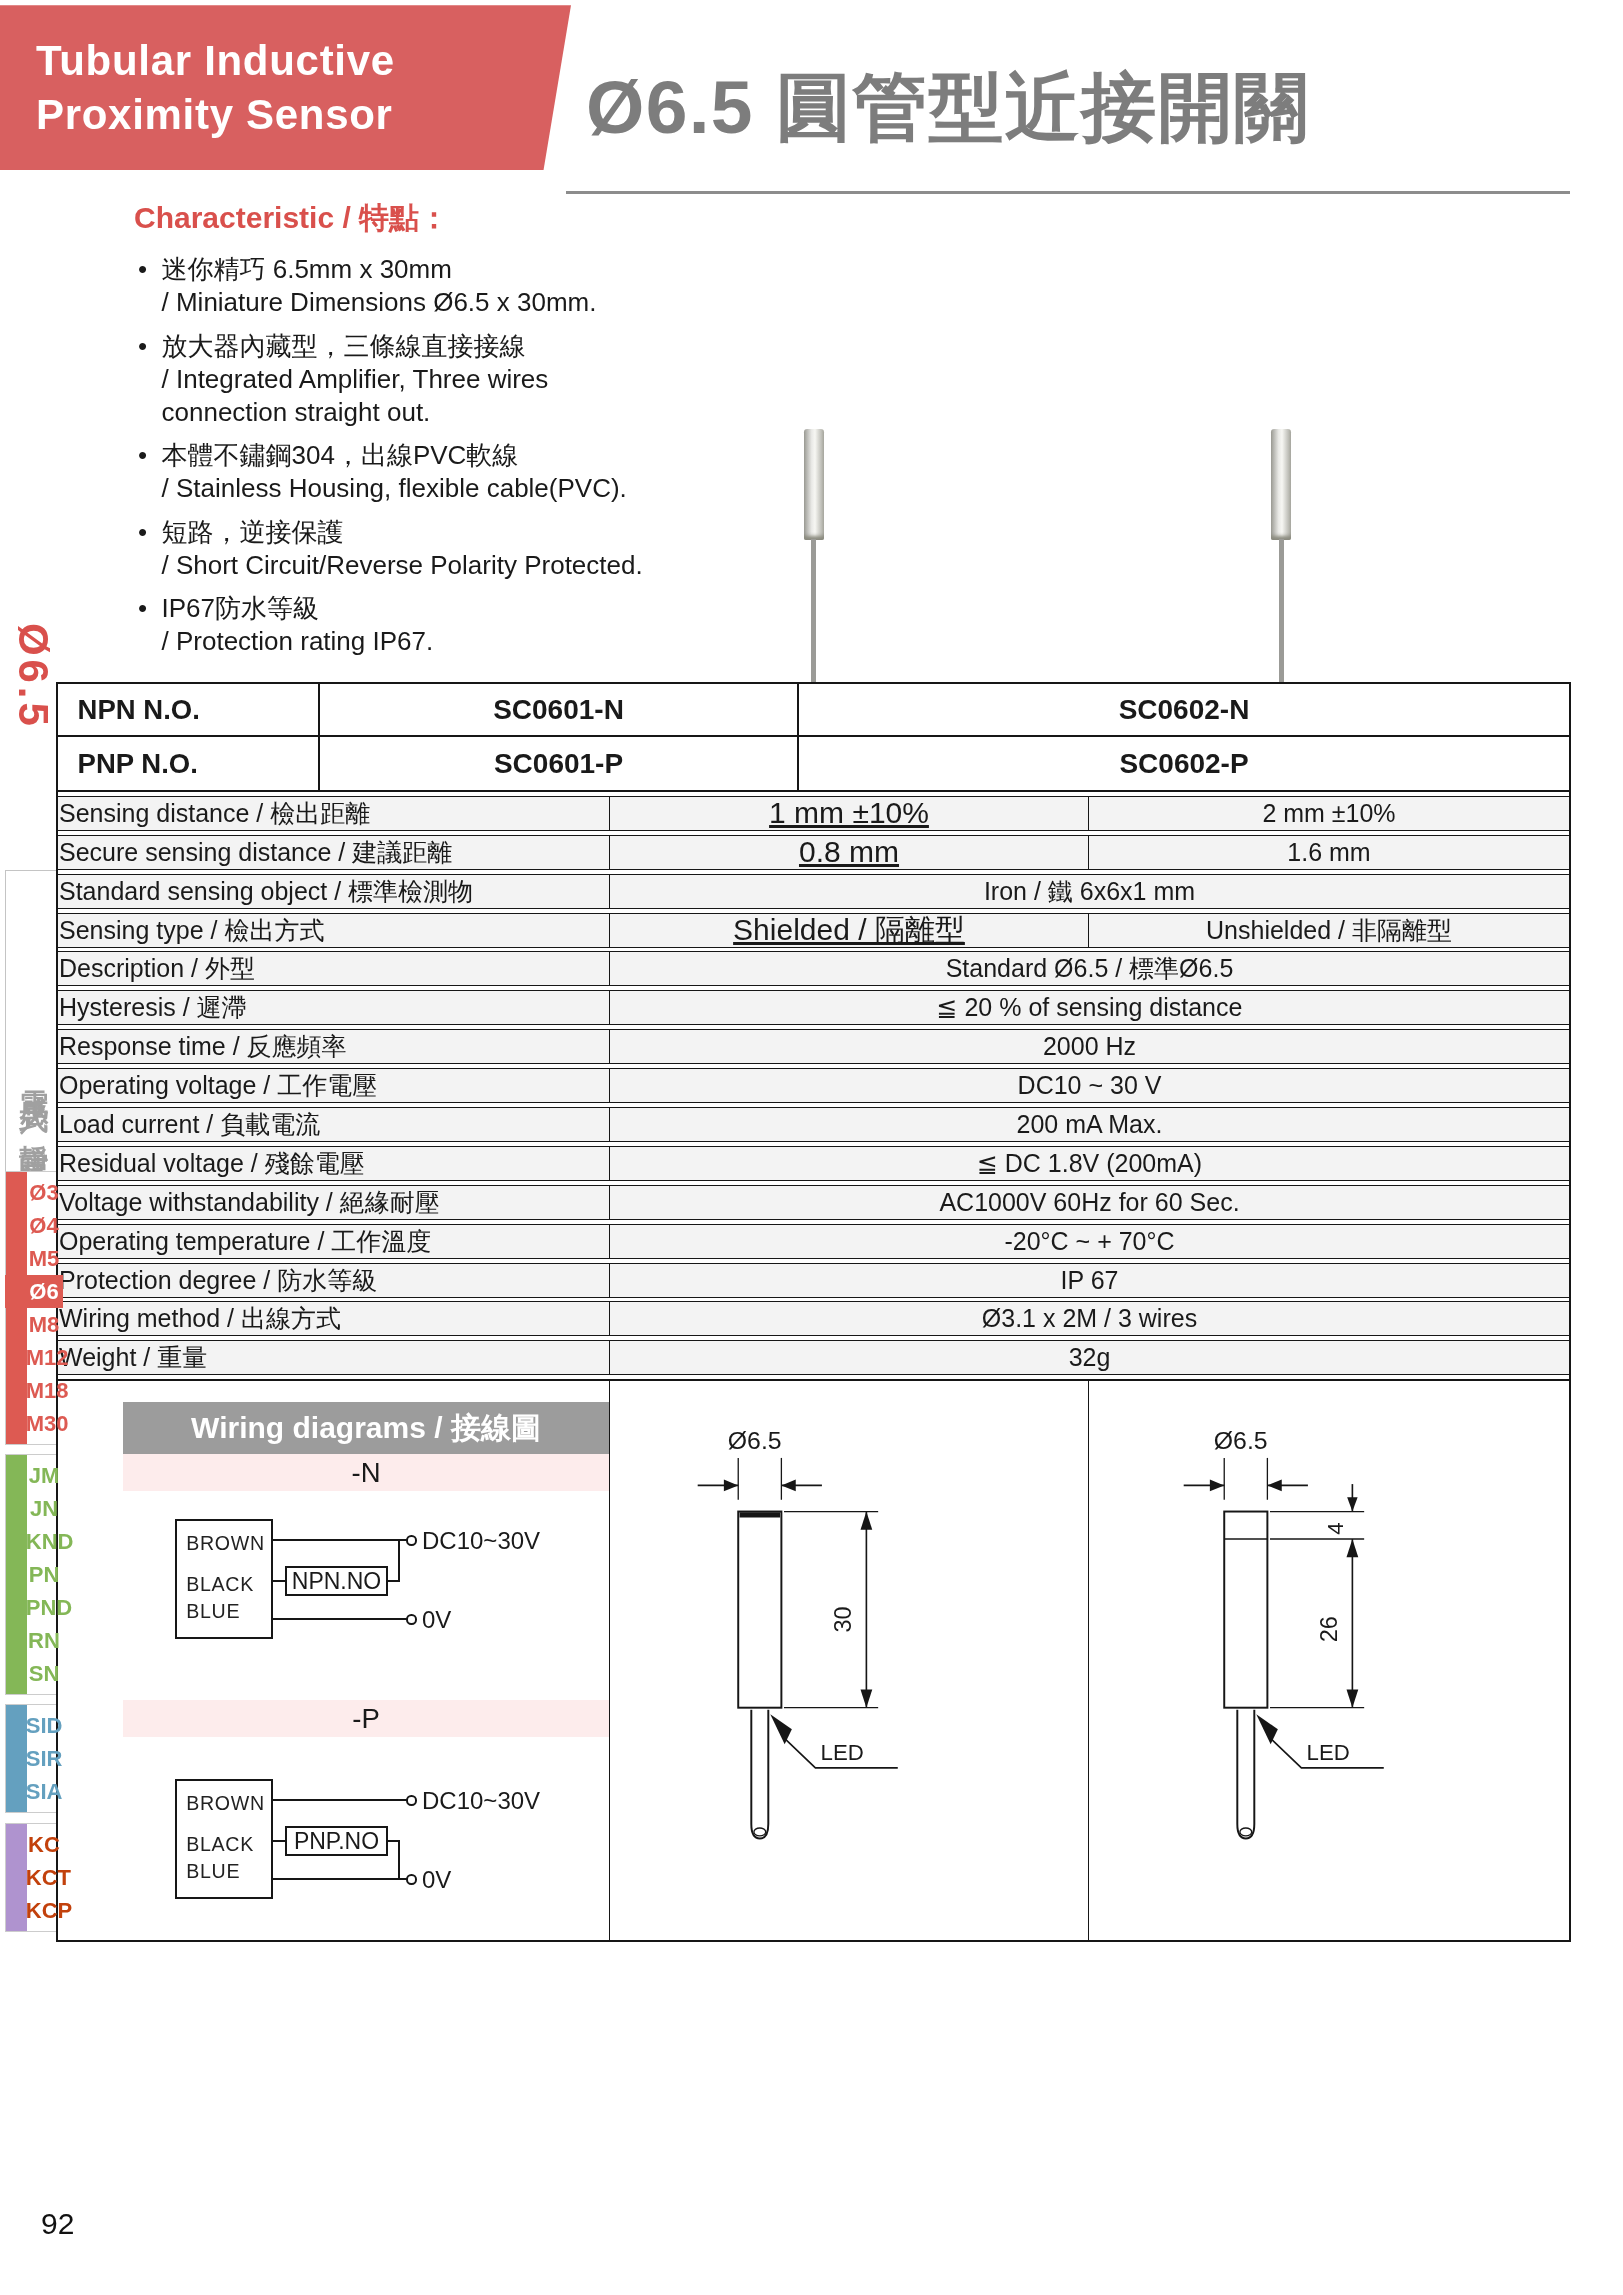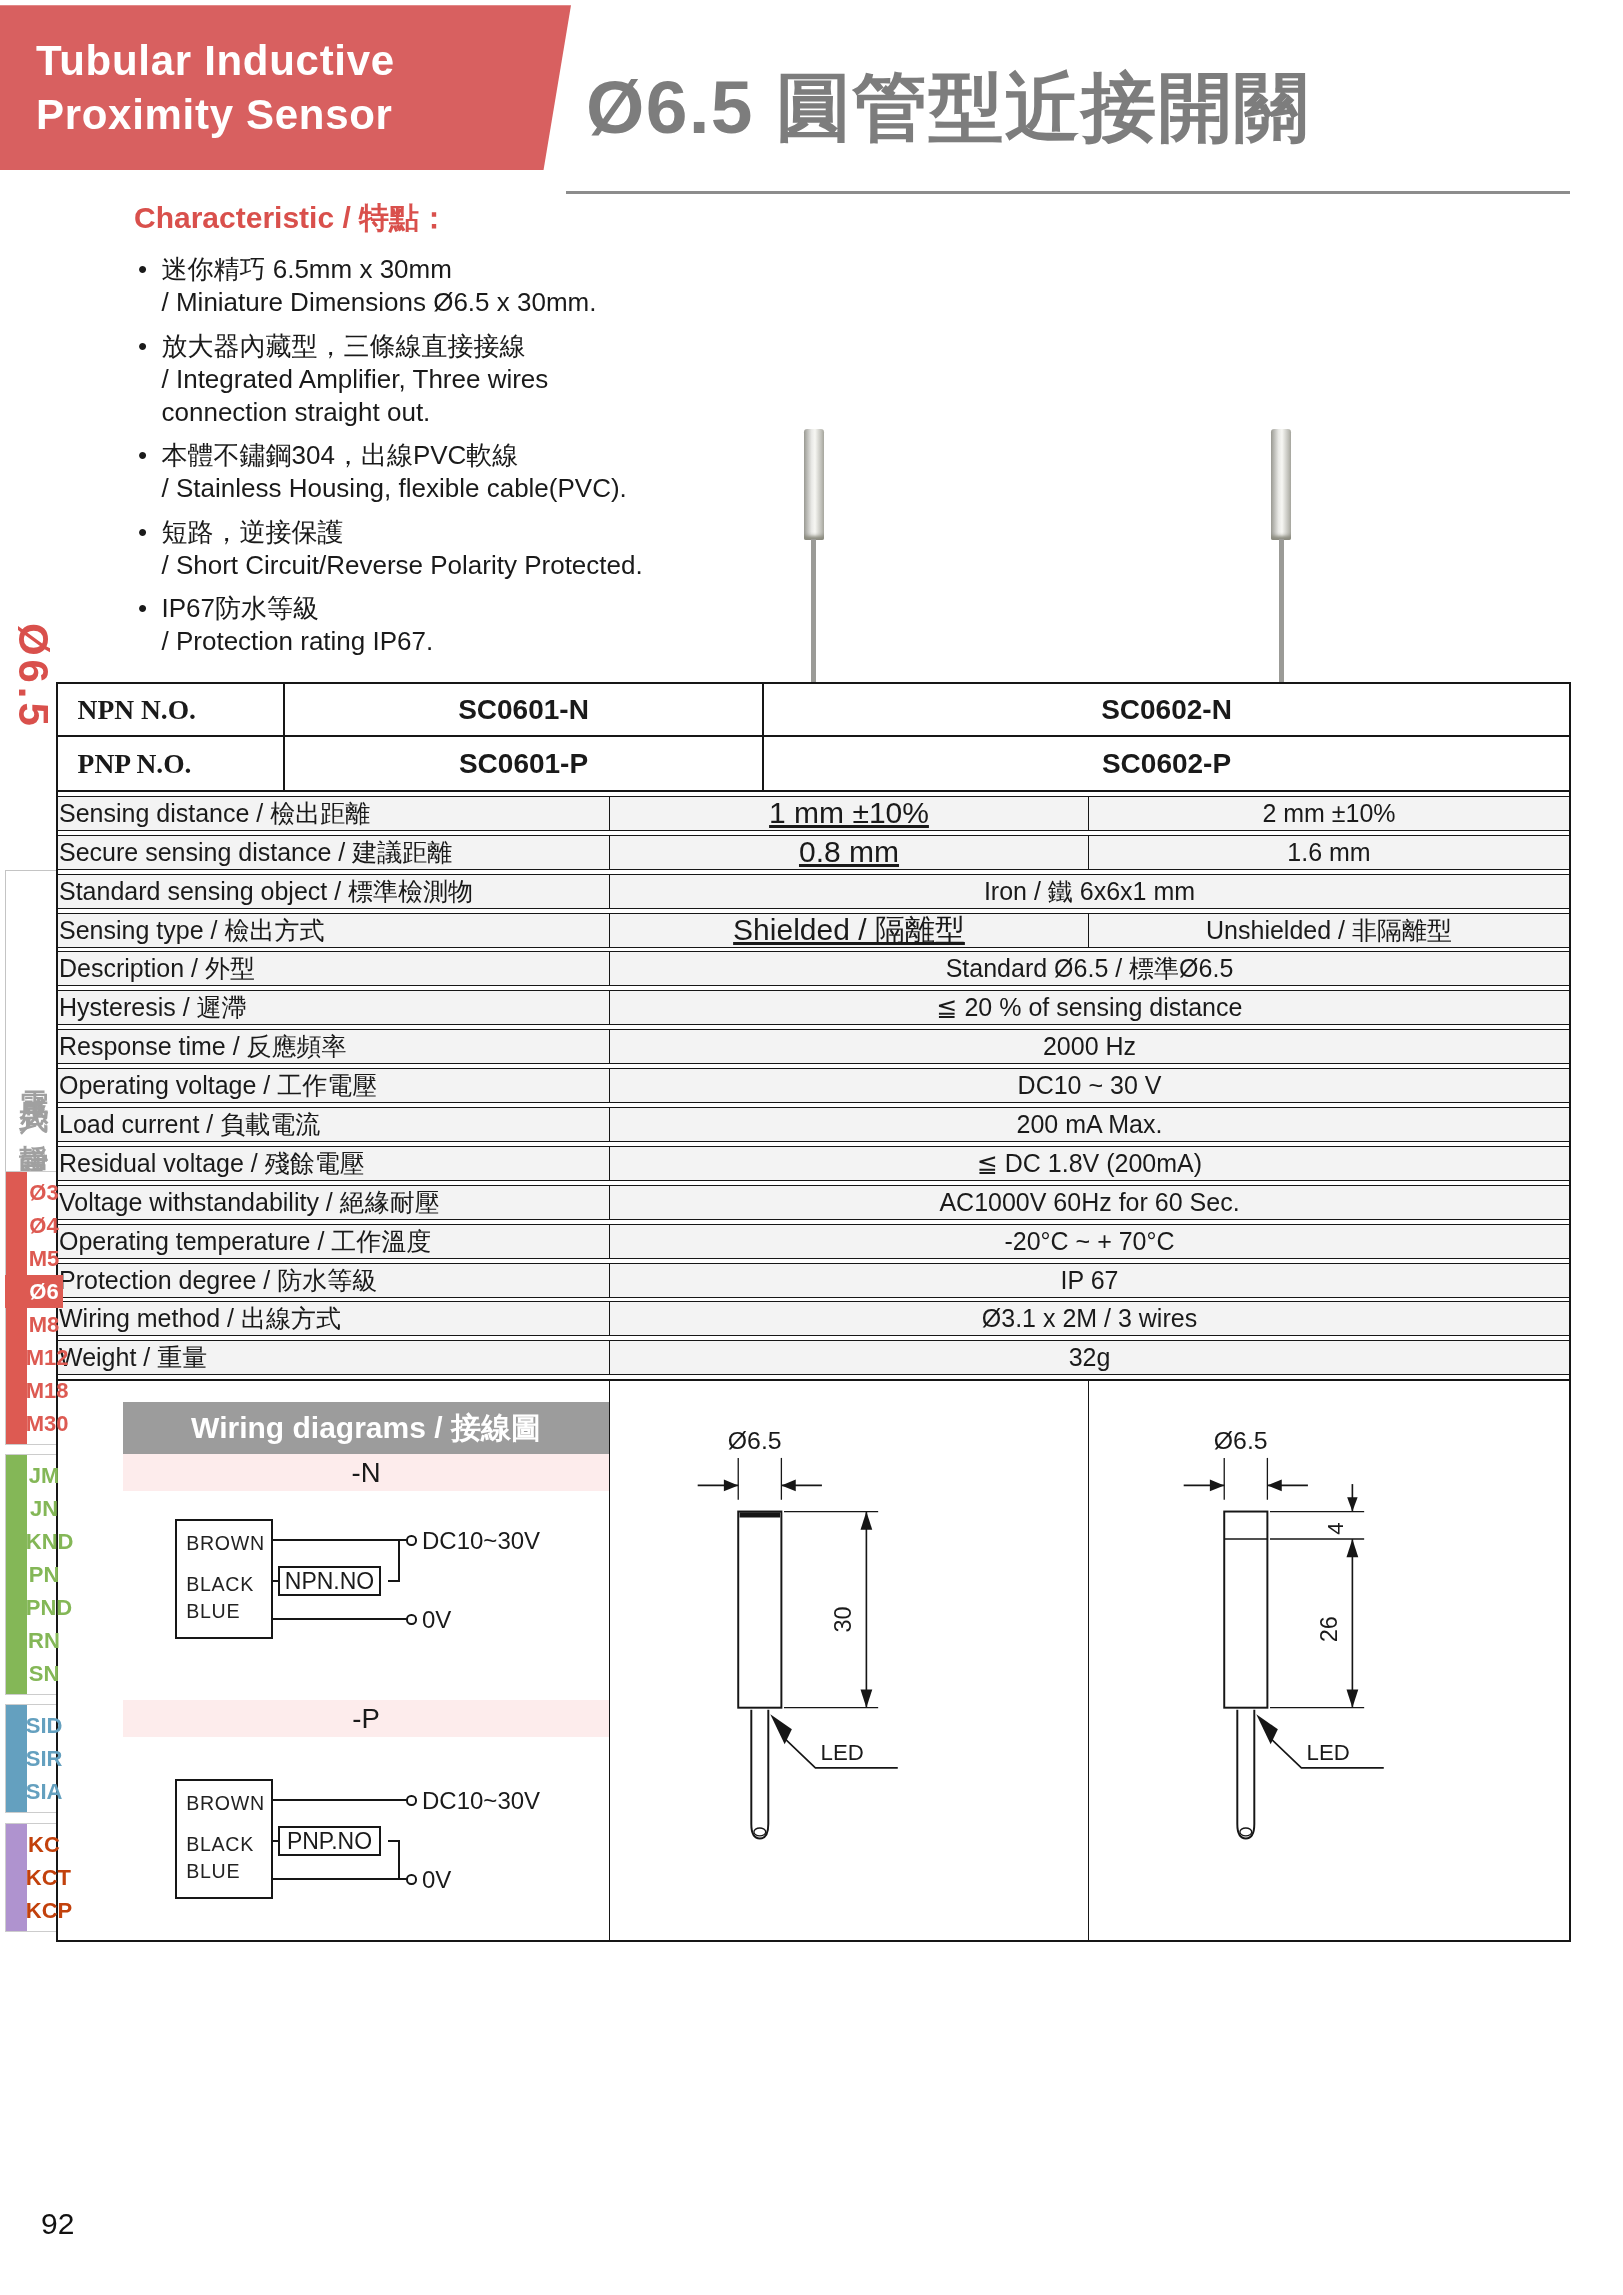--- a/index.html
+++ b/index.html
@@ -49,22 +49,22 @@
 
   
   .spec-table { position:absolute; left:56px; top:682px; width:1515px; border:2.6px solid #161616;
                 box-sizing:border-box; background:#fff; }
   .model-header { display:flex; flex-wrap:wrap; border-bottom:2px solid #161616; }
   .mh-model { width:323px; height:106px; background:#fcebe9; border-right:2px solid #161616;
               box-sizing:border-box; display:flex; align-items:center; padding-left:18.3px; font-size:30px; }
   .mh-rows { flex:1; display:flex; flex-direction:column; }
   .mh-row { display:flex; height:53px; box-sizing:border-box; }
   .mh-row.first { border-bottom:2px solid #161616; }
-  .mh-type { width:227px; border-right:2px solid #161616; box-sizing:border-box;
-             display:flex; align-items:center; padding-left:19.6px; font-size:27.5px; font-weight:bold;font-family:Liberation Serif, serif; }
+  .mh-type { width:262px; border-right:2px solid #161616; box-sizing:border-box;
+             display:flex; align-items:center; padding-left:19.6px; font-size:27.5px; font-weight:bold; }
   .mh-m1 { width:479px; border-right:2px solid #161616; box-sizing:border-box;
            display:flex; align-items:center; justify-content:center; font-size:28px; font-weight:bold; }
   .mh-m2 { flex:1; display:flex; align-items:center; justify-content:center; font-size:28px; font-weight:bold; }
 
   .spec-rows { padding:3.9px 0; }
   .spec-row { display:flex; height:35px; border-top:1.3px solid #161616; border-bottom:1.3px solid #161616;
               background:#f3f3f3; box-sizing:border-box; margin-bottom:3.9px; }
   .spec-row:last-child { margin-bottom:0; }
   .spec-label { width:552px; border-right:1.3px solid #161616; box-sizing:border-box;
                 display:flex; align-items:center; padding-left:1px; font-size:25px; }
@@ -96,21 +96,21 @@
   .diag-p .ln-brown { left:215px; width:134px; top:53px; }
   .diag-n .ln-black { left:215px; width:11.8px; top:83px; }
   .diag-p .ln-black { left:215px; width:11.8px; top:94px; }
   .diag-n .ln-out   { left:330px; width:11px; top:83px; }
   .diag-p .ln-out   { left:330px; width:11px; top:94px; }
   .diag-n .ln-blue  { left:215px; width:134px; top:121px; }
   .diag-p .ln-blue  { left:215px; width:134px; top:132px; }
   .wvert { position:absolute; width:2px; background:#161616; left:340px; }
   .diag-n .wvert { top:42px; height:43px; }
   .diag-p .wvert { top:94px; height:40px; }
-  .out-box { position:absolute; left:220px; width:103px; height:30px; border:2px solid #161616; box-sizing:border-box;
+  .out-box { position:absolute; left:227px; width:103px; height:30px; border:2px solid #161616; box-sizing:border-box;
              display:flex; align-items:center; justify-content:center; font-size:23px; background:#fff; }
   .diag-n .out-box { top:69px; } .diag-p .out-box { top:80px; }
   .wcirc { position:absolute; width:10.5px; height:10.5px; border:2px solid #161616; border-radius:50%;
            background:#fff; box-sizing:border-box; left:348px; }
   .diag-n .c-pwr { top:38px; }  .diag-p .c-pwr { top:49px; }
   .diag-n .c-gnd { top:117px; } .diag-p .c-gnd { top:128px; }
   .wlab { position:absolute; left:364px; font-size:24px; white-space:nowrap; }
   .diag-n .lab-pwr { top:30px; }  .diag-p .lab-pwr { top:41px; }
   .diag-n .lab-gnd { top:109px; } .diag-p .lab-gnd { top:120px; }
 

